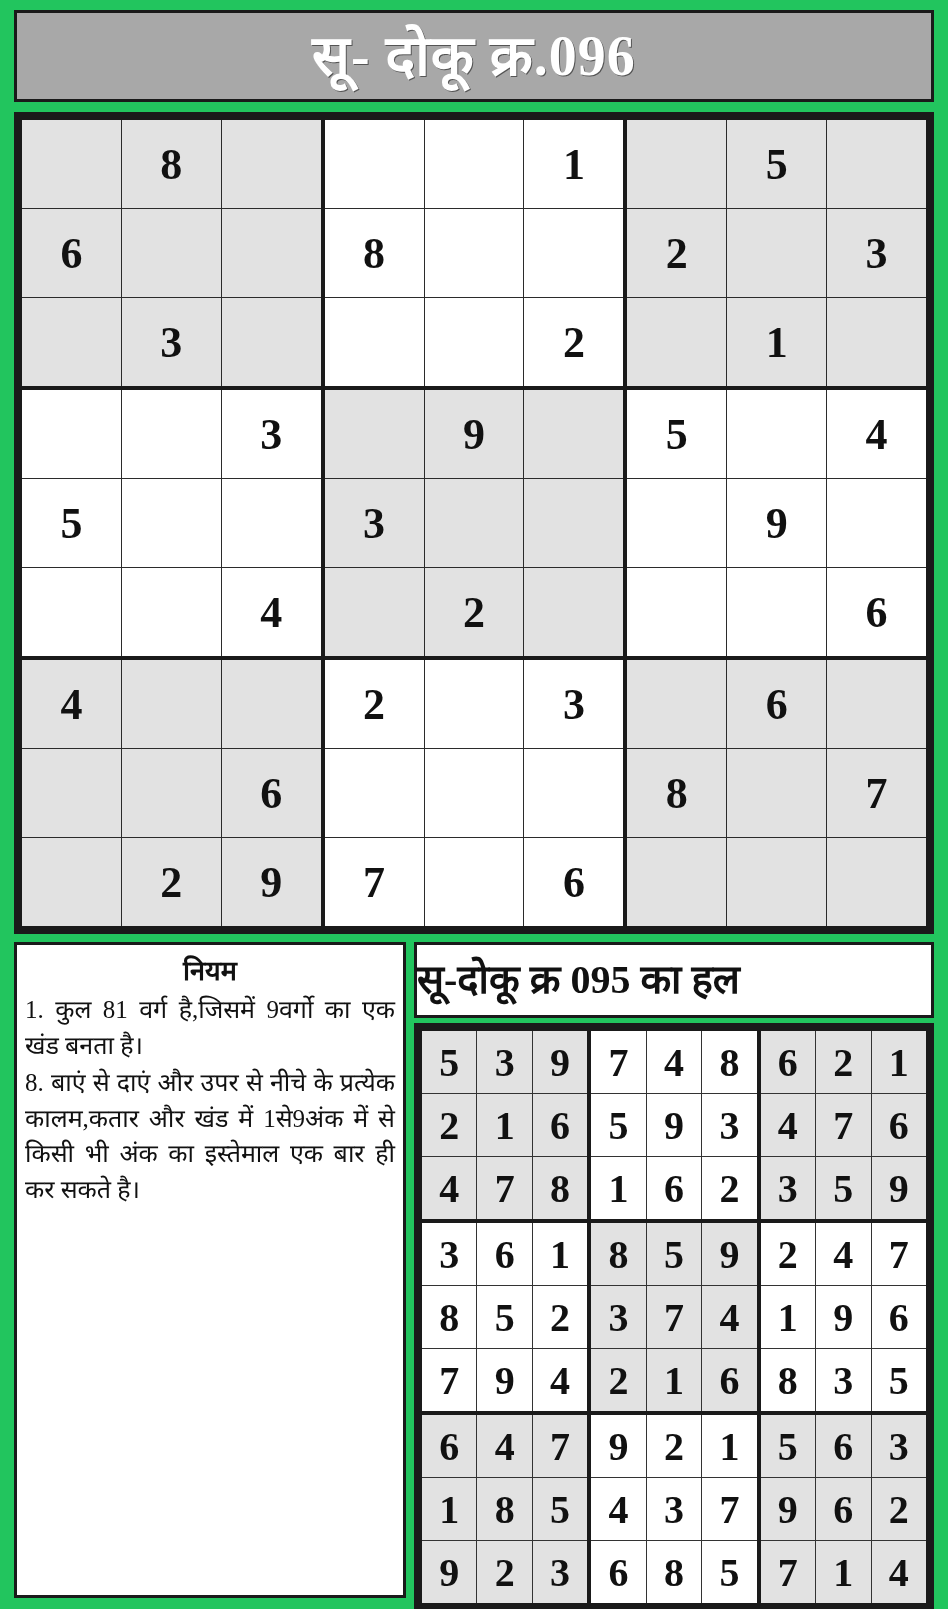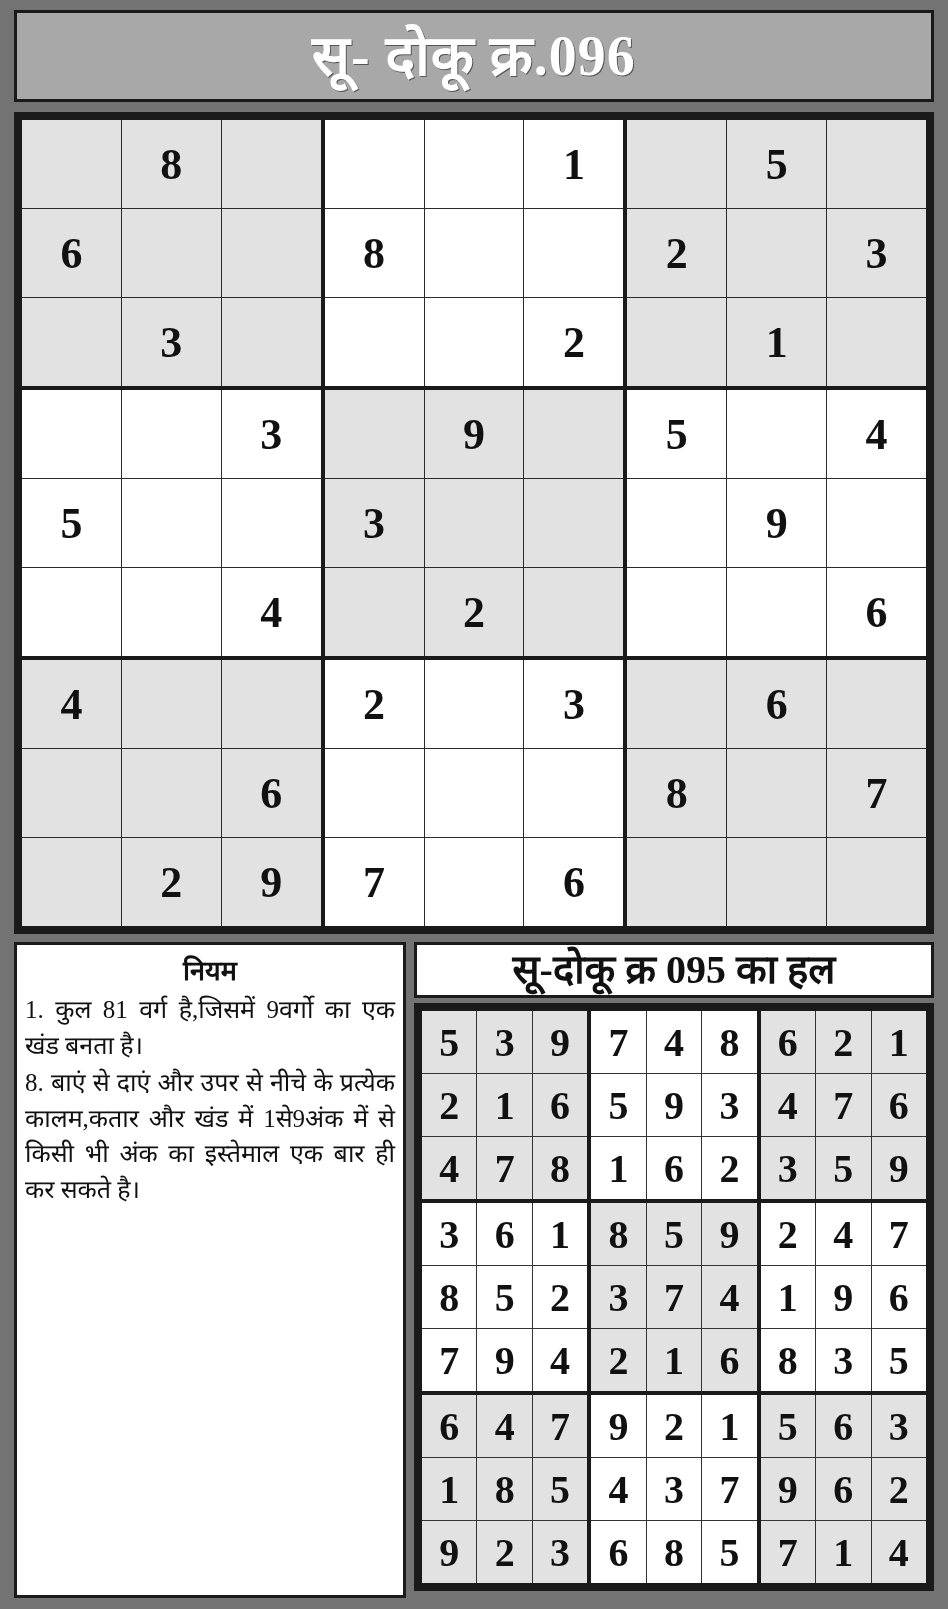--- a/index.html
+++ b/index.html
@@ -10,21 +10,21 @@
   body {
     width: 948px;
     height: 1609px;
     font-family: "Liberation Sans", sans-serif;
     overflow: hidden;
   }
   #page {
     position: relative;
     width: 948px;
     height: 1609px;
-    background: #737373;
+    background: #22c55e;
     box-sizing: border-box;
     padding: 10px 14px 8px 14px;
   }
 
   
   .banner {
     height: 92px;
     background: #a8a8a8;
     border: 3px solid #1a1a1a;
     display: flex;
@@ -106,24 +106,23 @@
     text-align: justify;
     text-justify: inter-word;
   }
 
   .solution {
     flex: 1;
     box-sizing: border-box;
   }
   .solution-title-box {
     border: 3px solid #1a1a1a;
-    height: 56px;
+    height: 76px;
     display: flex;
     align-items: center;
-    justify-content: center;
     background: #ffffff;
     box-sizing: border-box;
   }
   .solution-title {
     font-family: "Liberation Serif", serif;
     font-weight: bold;
     font-size: 40px;
     color: #111;
     line-height: 1;
   }

